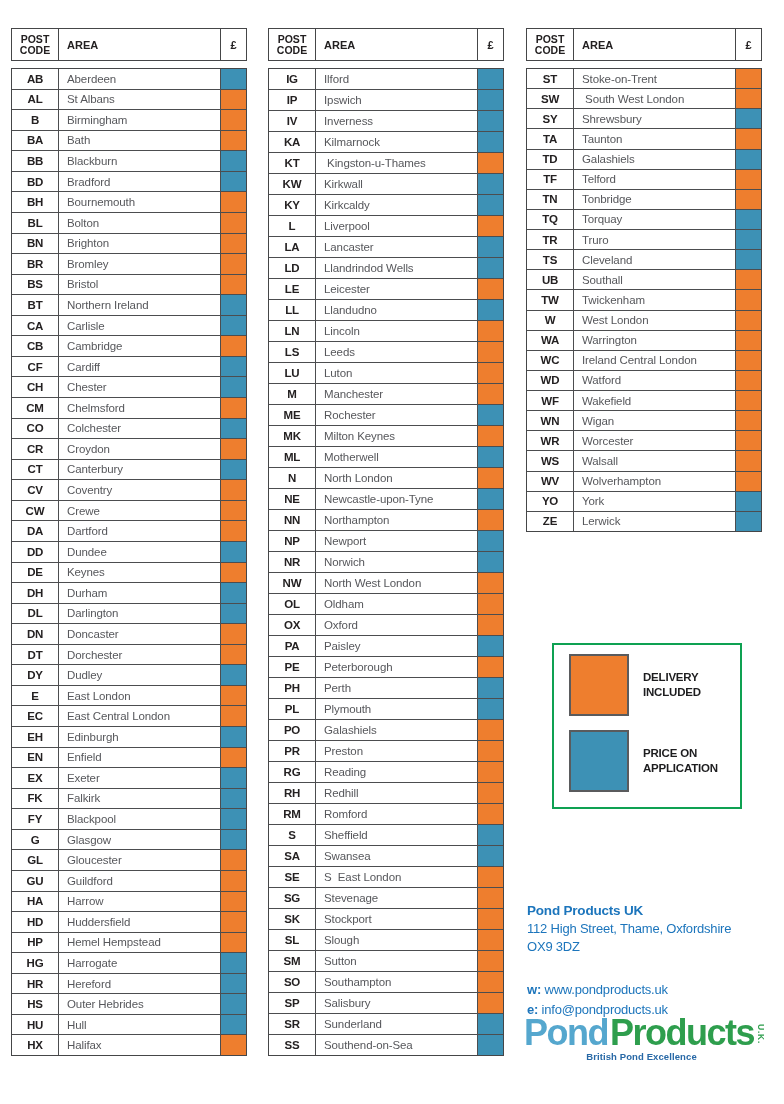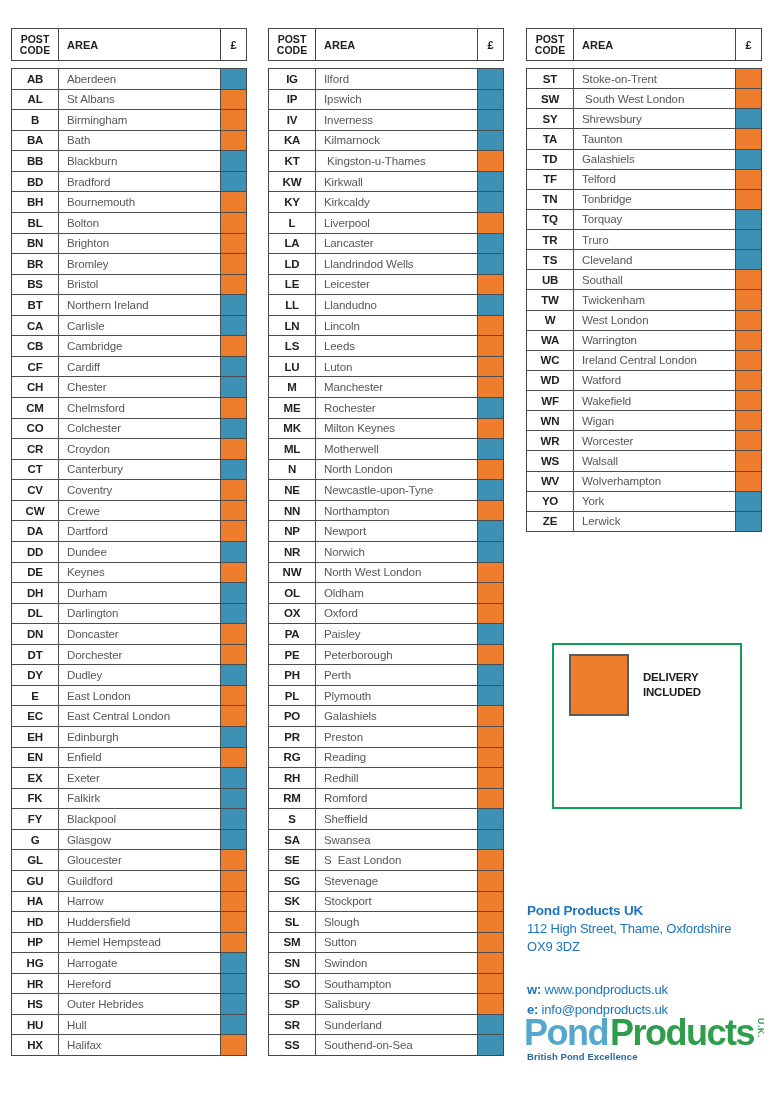--- a/index.html
+++ b/index.html
@@ -38,27 +38,27 @@
 
   
   .contact{position:absolute;left:527px;top:902px;color:#1C75BC;font-size:13px;letter-spacing:-0.2px;}
   .company{font-weight:bold;font-size:13.5px;line-height:18px;}
   .addr{line-height:18px;}
   .contact-lines{margin-top:24px;}
   .cline{line-height:19.5px;}
   .clabel{font-weight:bold;}
 
   
-  .logo{position:absolute;left:524px;top:1016px;display:flex;align-items:flex-start;white-space:nowrap;}
+  .logo{position:absolute;left:524px;top:1016px;display:flex;align-items:flex-start;white-space:nowrap;text-align:center;}
   .logo-text{font-size:36px;font-weight:bold;letter-spacing:-1.5px;line-height:34px;}
   .logo-pond{color:#55A7CE;}
   .logo-products{color:#2E9E4D;margin-left:2px;}
   .logo-uk{writing-mode:vertical-rl;font-size:8.5px;font-weight:bold;color:#2E9E4D;
            letter-spacing:0.8px;margin-left:2px;margin-top:2px;height:32px;}
-  .tagline{position:absolute;left:527px;top:1051px;width:229px;text-align:left;
+  .tagline{position:absolute;left:527px;top:1051px;width:229px;text-align:center;
            font-weight:bold;font-size:9.5px;color:#2768A6;letter-spacing:0.1px;}
 </style>
 </head>
 <body>
 
 <div class="page">
 
   <div class="col col1">
     <div class="thead">
       <div class="th pc">POST CODE</div>
@@ -525,25 +525,20 @@
           <div class="td pc">SL</div>
           <div class="td area">Slough</div>
           <div class="td price" style="background: rgb(238, 126, 46);"></div>
         </div>
         <div class="trow">
           <div class="td pc">SM</div>
           <div class="td area">Sutton</div>
           <div class="td price" style="background: rgb(238, 126, 46);"></div>
         </div>
         <div class="trow">
-          <div class="td pc">SN</div>
-          <div class="td area">Swindon</div>
-          <div class="td price" style="background: rgb(238, 126, 46);"></div>
-        </div>
-        <div class="trow">
           <div class="td pc">SO</div>
           <div class="td area">Southampton</div>
           <div class="td price" style="background: rgb(238, 126, 46);"></div>
         </div>
         <div class="trow">
           <div class="td pc">SP</div>
           <div class="td area">Salisbury</div>
           <div class="td price" style="background: rgb(238, 126, 46);"></div>
         </div>
         <div class="trow">
@@ -681,20 +676,24 @@
           <div class="td area">Lerwick</div>
           <div class="td price" style="background: rgb(61, 145, 181);"></div>
         </div>
       </div>
   </div>
 
   <div class="legend">
     <div class="legend-row">
       <div class="swatch" style="background: rgb(238, 126, 46);"></div>
       <div class="legend-label">DELIVERY INCLUDED</div>
+    </div>
+    <div class="legend-row">
+      <div class="swatch" style="background: rgb(61, 145, 181);"></div>
+      <div class="legend-label">PRICE ON APPLICATION</div>
     </div>
   </div>
 
   <div class="contact">
     <div class="company">Pond Products UK</div>
     <div class="addr">112 High Street, Thame, Oxfordshire</div>
     <div class="addr">OX9 3DZ</div>
     <div class="contact-lines">
       <div class="cline"><span class="clabel">w:</span> <span>www.pondproducts.uk</span></div>
       <div class="cline"><span class="clabel">e:</span> <span>info@pondproducts.uk</span></div>

